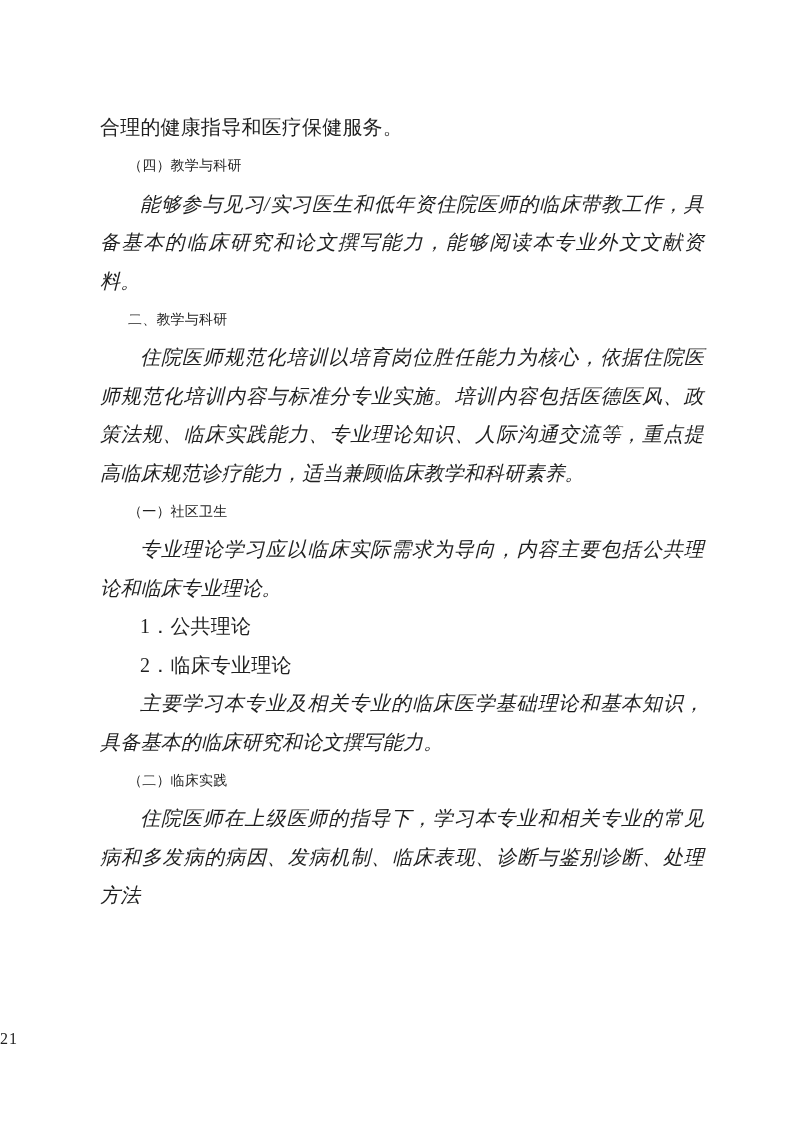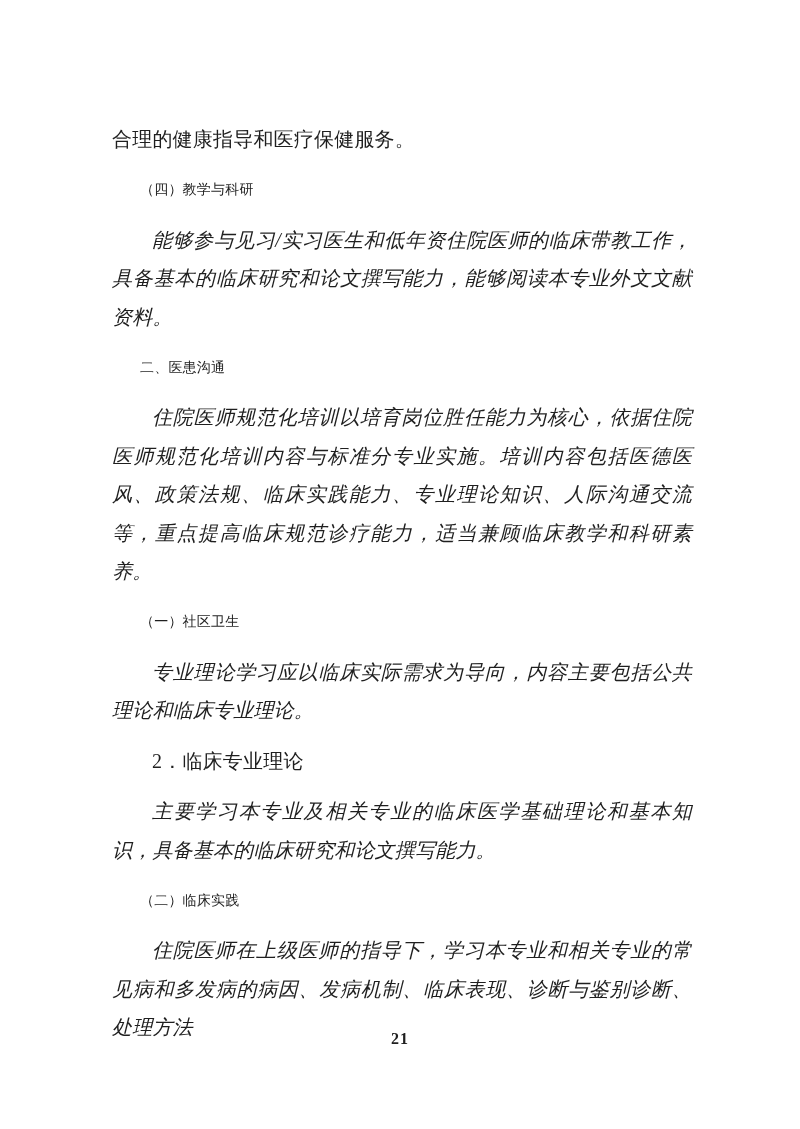--- a/index.html
+++ b/index.html
@@ -20,64 +20,63 @@
     position: absolute;
     left: 100px;
     top: 108px;
     width: 604px;
     font-size: 20px;
     line-height: 38.4px;
     text-align: justify;
     letter-spacing: 0.2px;
   }
   .doc-body p {
-    margin: 12px;
+    margin: 0;
     padding: 0;
   }
   p.para-body.indented {
     text-indent: 2em;
     font-style: italic;
   }
   p.para-heading {
     font-weight: normal;
     text-indent: 2em;
     font-family: "Liberation Sans", "DejaVu Sans", sans-serif;
     font-size: 14px;
   }
   p.para-subheading {
     text-indent: 2em;
   }
   .page-footer {
     position: absolute;
     left: 0;
     top: 1030px;
     width: 100%;
-    text-align: center;
-    font-weight: bold;
   }
   .page-number {
     font-size: 16px;
     letter-spacing: 1px;
     color: #1f1f1f;
   }
 </style>
 </head>
 <body>
 
 <div class="page">
 
   <div class="doc-body">
 
   <p class="para-body">合理的健康指导和医疗保健服务。</p>
       <p class="para-heading indented">（四）教学与科研</p>
       <p class="para-body indented">能够参与见习/实习医生和低年资住院医师的临床带教工作，具备基本的临床研究和论文撰写能力，能够阅读本专业外文文献资料。</p>
-      <p class="para-heading indented">二、医患沟通</p>
+      <p class="para-heading indented">二、教学与科研</p>
       <p class="para-body indented">住院医师规范化培训以培育岗位胜任能力为核心，依据住院医师规范化培训内容与标准分专业实施。培训内容包括医德医风、政策法规、临床实践能力、专业理论知识、人际沟通交流等，重点提高临床规范诊疗能力，适当兼顾临床教学和科研素养。</p>
       <p class="para-heading indented">（一）社区卫生</p>
       <p class="para-body indented">专业理论学习应以临床实际需求为导向，内容主要包括公共理论和临床专业理论。</p>
+      <p class="para-subheading indented">1．公共理论</p>
       <p class="para-subheading indented">2．临床专业理论</p>
       <p class="para-body indented">主要学习本专业及相关专业的临床医学基础理论和基本知识，具备基本的临床研究和论文撰写能力。</p>
       <p class="para-heading indented">（二）临床实践</p>
       <p class="para-body indented">住院医师在上级医师的指导下，学习本专业和相关专业的常见病和多发病的病因、发病机制、临床表现、诊断与鉴别诊断、处理方法</p>
     </div>
 
   <div class="page-footer">
     <span class="page-number">21</span>
   </div>
 

